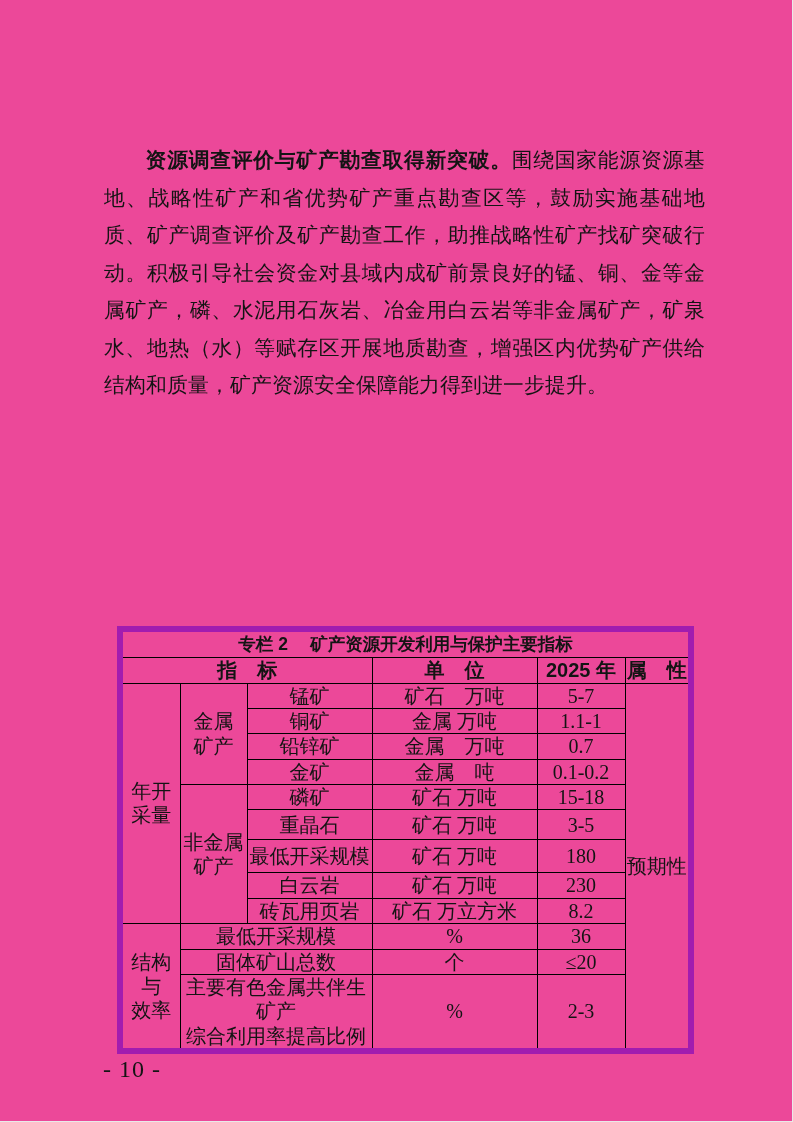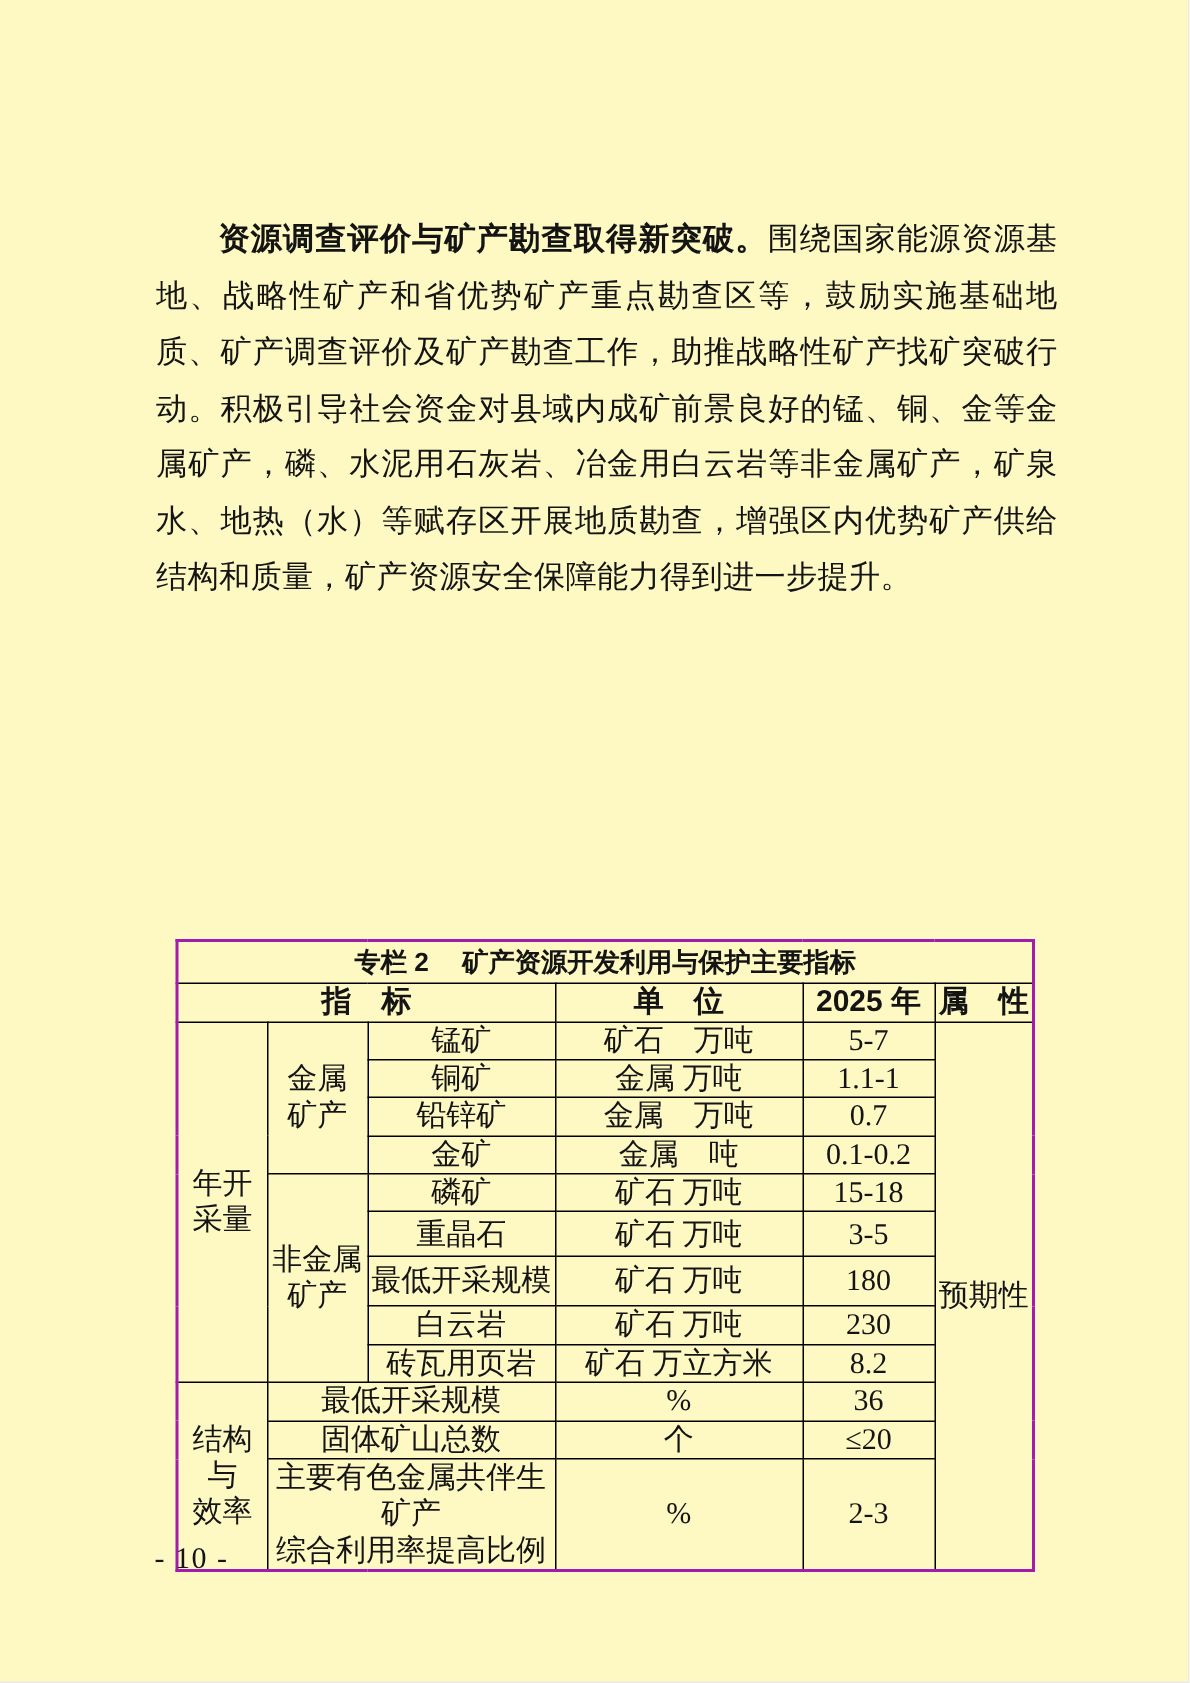--- a/index.html
+++ b/index.html
@@ -1,19 +1,19 @@
 <!DOCTYPE html>
 <html><head>
 <meta charset="utf-8">
 <style>
   html,body{margin:0;padding:0;background:#ffffff;}
   .page{
     position:relative;
     width:793px;height:1122px;
-    background:#fef9c3;
+    background:#ec4899;
     font-family:"Liberation Serif","DejaVu Serif",serif;
     color:#141414;
     overflow:hidden;
     border-right:1px solid #e9e9e9;
     border-bottom:1px solid #e9e9e9;
     box-sizing:border-box;
   }
   .text-block{
     position:absolute;
     left:104px;top:141px;width:601px;
@@ -29,21 +29,21 @@
   .lead{
     font-family:"Liberation Sans","DejaVu Sans",sans-serif;
     font-weight:bold;
   }
   table.spec{
     position:absolute;
     left:117px;top:626px;
     width:571px;
     border-collapse:collapse;
     table-layout:fixed;
-    border:2px solid #a21caf;
+    border:6px solid #a21caf;
     padding-left:32px;
   }
   table.spec td{
     border:1px solid #000;
     padding:0;
     text-align:center;
     vertical-align:middle;
     font-size:20px;
     line-height:1.22;
     overflow:hidden;
@@ -51,22 +51,22 @@
   table.spec .bold{
     font-family:"Liberation Sans","DejaVu Sans",sans-serif;
     font-weight:bold;
   }
   table.spec .title-cell{font-size:17.5px;}
   .pre{white-space:pre-line;}
   .unit-left{text-align:left;padding-left:44px;}
   .name-left{text-align:left;padding-left:6px;font-size:16.8px;}
   .pagenum{
     position:absolute;
-    left:103px;top:1028px;
-    font-size:20px;
+    left:103px;top:1056px;
+    font-size:24px;
     letter-spacing:1px;
   }
 </style>
 </head>
 <body>
 
 <div class="page">
 
   <div class="text-block">
     <p><b class="lead">资源调查评价与矿产勘查取得新突破。</b><span>围绕国家能源资源基地、战略性矿产和省优势矿产重点勘查区等，鼓励实施基础地质、矿产调查评价及矿产勘查工作，助推战略性矿产找矿突破行动。积极引导社会资金对县域内成矿前景良好的锰、铜、金等金属矿产，磷、水泥用石灰岩、冶金用白云岩等非金属矿产，矿泉水、地热（水）等赋存区开展地质勘查，增强区内优势矿产供给结构和质量，矿产资源安全保障能力得到进一步提升。</span></p>

